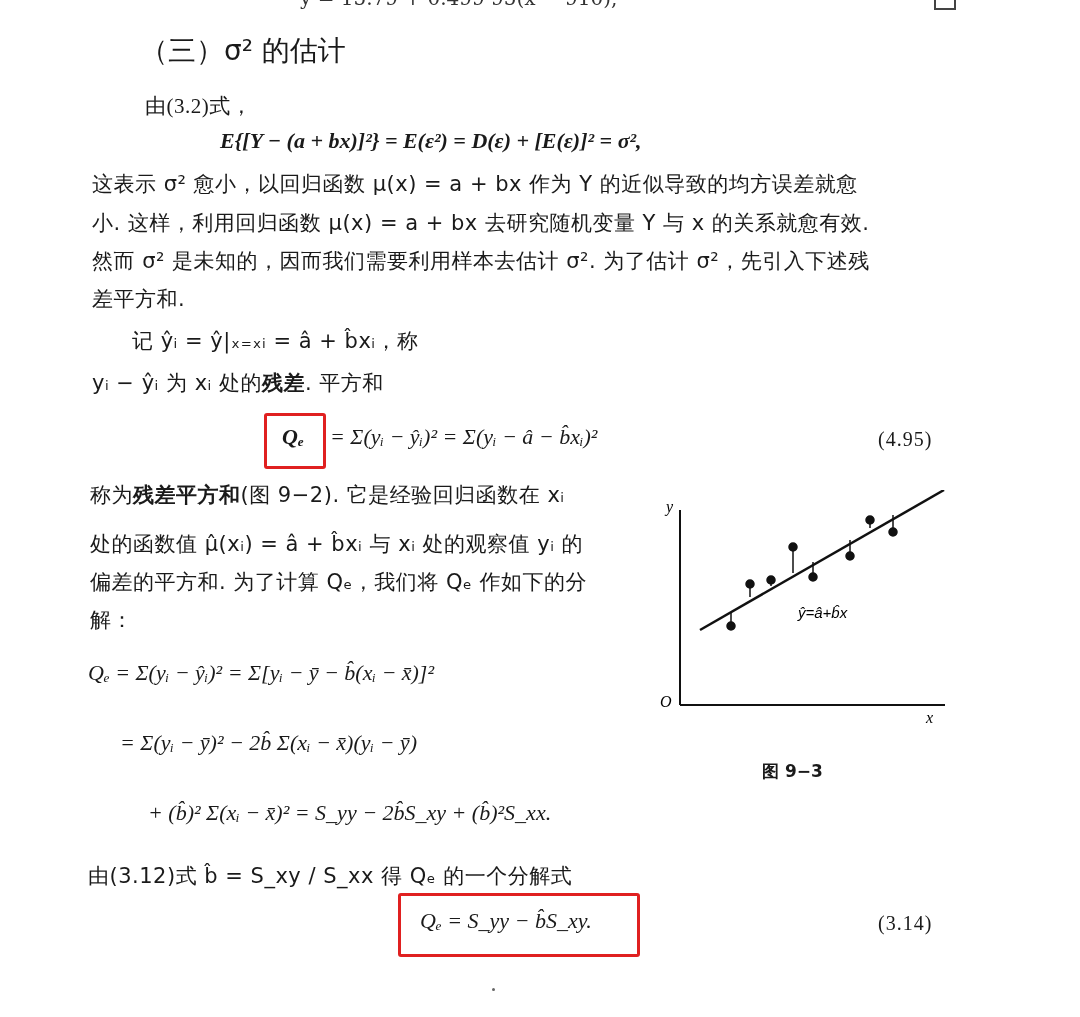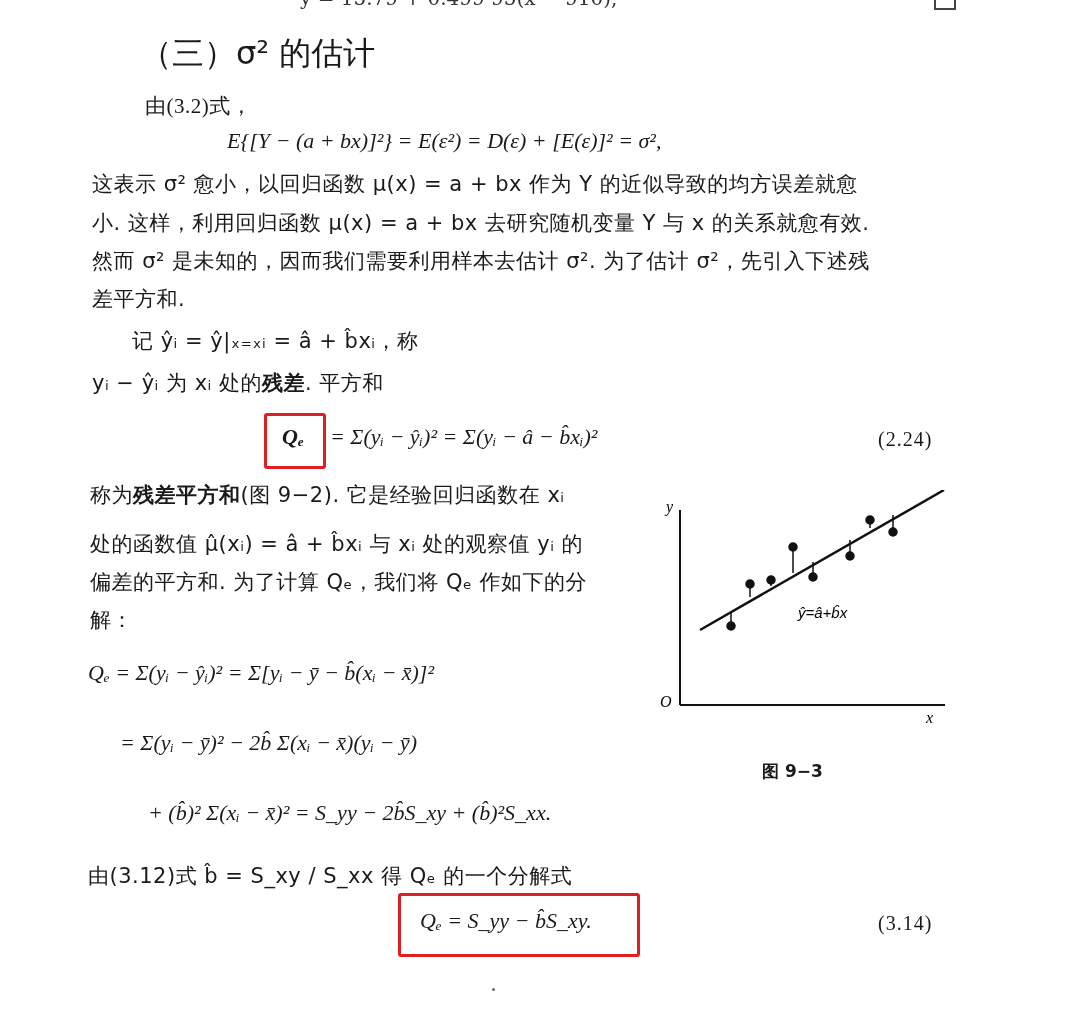--- a/index.html
+++ b/index.html
@@ -14,38 +14,38 @@
   .eqnum { font-family:"Liberation Serif", serif; font-size:20px; letter-spacing:1px; }
   .redbox { position:absolute; border:3px solid #e02020; border-radius:3px; }
   .topcut { top:-14px; font-size:20px; color:#333; }
 </style>
 </head>
 <body>
 
 <div class="abs topcut" style="left:300px;">y = 15.79 + 0.499 95(x − 910),</div>
 <div class="abs" style="left:934px; top:-6px; width:18px; height:14px; border:2px solid #444; border-top:none;"></div>
 
-<div class="abs cn" style="left:140px; top:32px; font-size:32px;">（三）σ² 的估计</div>
+<div class="abs cn" style="left:140px; top:32px; font-size:28px;">（三）σ² 的估计</div>
 
 <div class="abs cn txt" style="left:145px; top:92px;font-family:Liberation Serif, serif;">由(3.2)式，</div>
-<div class="abs eq it" style="left:227px; top:128px;">E{[Y − (a + bx)]²} = E(ε²) = D(ε) + [E(ε)]² = σ²,</div>
+<div class="abs eq it" style="left:220px; top:128px;font-weight:bold;">E{[Y − (a + bx)]²} = E(ε²) = D(ε) + [E(ε)]² = σ²,</div>
 <div class="abs cn txt" style="left:92px; top:170px;">这表示 σ² 愈小，以回归函数 μ(x) = a + bx 作为 Y 的近似导致的均方误差就愈</div>
 <div class="abs cn txt" style="left:92px; top:209px;">小. 这样，利用回归函数 μ(x) = a + bx 去研究随机变量 Y 与 x 的关系就愈有效.</div>
 <div class="abs cn txt" style="left:92px; top:247px;">然而 σ² 是未知的，因而我们需要利用样本去估计 σ². 为了估计 σ²，先引入下述残</div>
 <div class="abs cn txt" style="left:92px; top:285px;">差平方和.</div>
 
 <div class="abs cn txt" style="left:132px; top:327px;text-align:center;">记 ŷᵢ = ŷ|ₓ₌ₓᵢ = â + b̂xᵢ，称</div>
 <div class="abs cn txt" style="left:92px; top:369px;">
   <span>yᵢ − ŷᵢ 为 xᵢ 处的</span><span class="b">残差</span><span>. 平方和</span>
 </div>
 
 <div class="redbox" style="left:264px; top:413px; width:56px; height:50px;"></div>
 <div class="abs eq b it" style="left:282px; top:424px;">Qₑ</div>
 <div class="abs eq it" style="left:330px; top:424px;">= Σ(yᵢ − ŷᵢ)² = Σ(yᵢ − â − b̂xᵢ)²</div>
-<div class="abs eqnum" style="left:878px; top:428px;">(2.24)</div>
+<div class="abs eqnum" style="left:878px; top:428px;">(4.95)</div>
 
 <div class="abs cn txt" style="left:90px; top:481px;">
   <span>称为</span><span class="b">残差平方和</span><span>(图 9−2). 它是经验回归函数在 xᵢ</span>
 </div>
 <div class="abs cn txt" style="left:90px; top:530px;">处的函数值 μ̂(xᵢ) = â + b̂xᵢ 与 xᵢ 处的观察值 yᵢ 的</div>
 <div class="abs cn txt" style="left:90px; top:568px;">偏差的平方和. 为了计算 Qₑ，我们将 Qₑ 作如下的分</div>
 <div class="abs cn txt" style="left:90px; top:606px;">解：</div>
 
 <svg class="abs" style="left:650px; top:490px;" width="320" height="300" viewBox="0 0 320 300">
 

